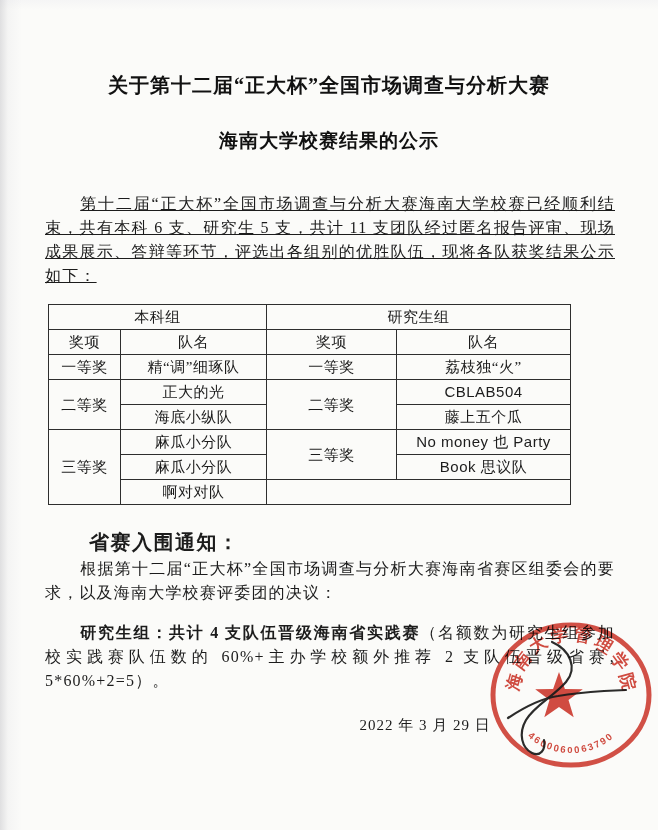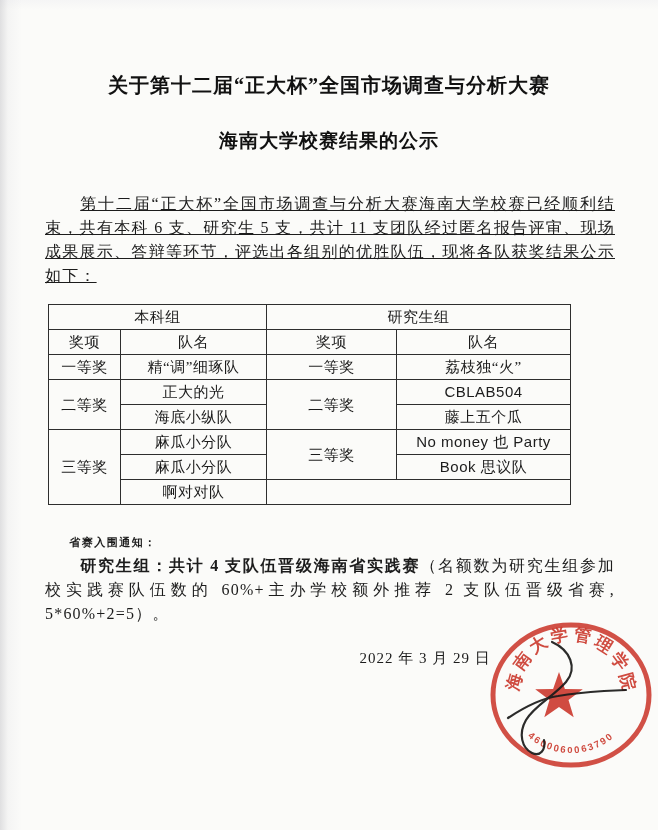--- a/index.html
+++ b/index.html
@@ -23,21 +23,21 @@
   .content{margin:0 43px 0 45px;font-size:16px;line-height:24px;text-align:justify;letter-spacing:1.2px;}
   .intro{margin-top:38px;text-indent:2.2em;text-decoration:underline;}
   table{
     border-collapse:collapse;table-layout:fixed;
     width:522px;margin:11px 0 0 3px;
     font-size:15px;letter-spacing:0.5px;
   }
   td{border:1.5px solid #2e2e2e;text-align:center;vertical-align:middle;height:19px;padding:0;}
   .latin{font-family:Liberation Sans, sans-serif;letter-spacing:0.5px;}
   .section-heading{
-    margin-top:25px;text-indent:2.2em;font-weight:bold;font-size:11px;
+    margin-top:25px;text-indent:2.2em;font-weight:bold;font-size:20px;
     font-family:"Liberation Sans", sans-serif;letter-spacing:1.5px;
   }
   .para{margin-top:0;text-indent:2.2em;}
   .para.first{margin-top:3px;}
   .para .lead{font-weight:bold;}
   .signature{
     margin:20px 100px 0 auto;width:180px;text-align:center;
     font-size:15px;line-height:25px;letter-spacing:1px;
   }
   .stamp-wrap{position:absolute;left:486px;top:620px;width:170px;height:152px;}
@@ -100,20 +100,21 @@
       </tr>
       <tr>
         <td>啊对对队</td>
         <td colspan="2"></td>
       </tr>
     </tbody>
       </table>
 
     <div class="section-heading">省赛入围通知：</div>
 
+    <p class="para first">根据第十二届“正大杯”全国市场调查与分析大赛海南省赛区组委会的要求，以及海南大学校赛评委团的决议：</p>
 
 
     <p class="para"><span class="lead">研究生组：共计 4 支队伍晋级海南省实践赛</span><span>（名额数为研究生组参加校实践赛队伍数的 60%+主办学校额外推荐 2 支队伍晋级省赛, 5*60%+2=5）。</span></p>
 
     <div class="signature">
       <div>2022 年 3 月 29 日</div>
     </div>
   </div>
 
   <div class="stamp-wrap">

